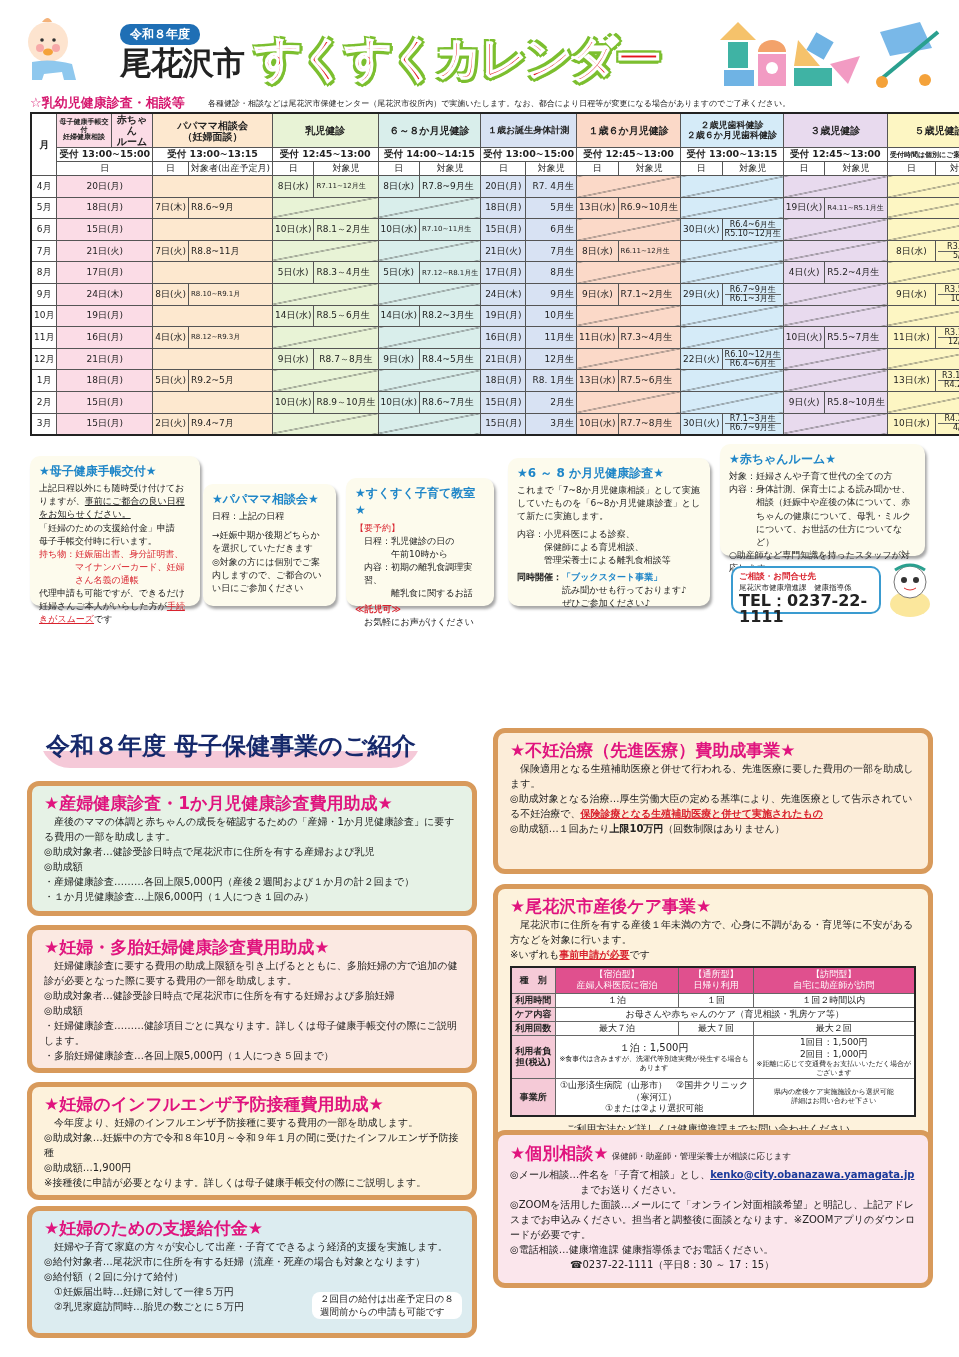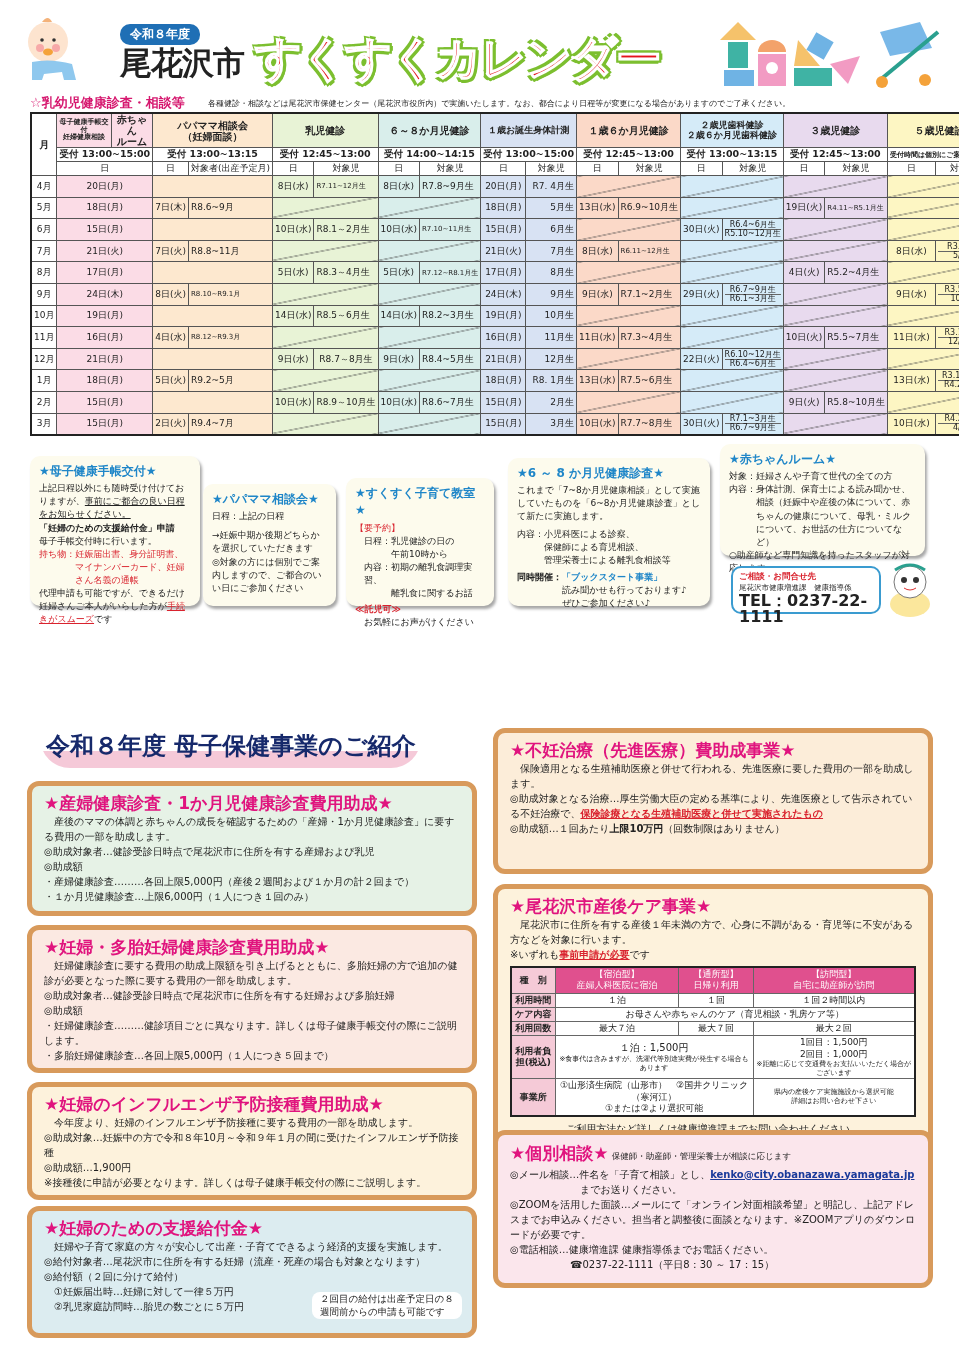--- a/index.html
+++ b/index.html
@@ -363,21 +363,21 @@
           <div>R4.2/28~</div>
           <div>4/1生</div>
         </td>
       </tr>
     </tbody>
 </table>
 
 <div class="callout" style="left:30px;top:456px;width:170px;height:150px">
   <h4>★母子健康手帳交付★</h4>
   <div><span>上記日程以外にも随時受け付けておりますが、</span><span class="ul">事前にご都合の良い日程をお知らせください。</span></div>
-  <div style="font-weight:bold">「妊婦のための支援給付金」申請</div>
+  <div style="font-weight:normal">「妊婦のための支援給付金」申請</div>
   <div>母子手帳交付時に行います。</div>
   <div class="red" style="padding-left:4em;text-indent:-4em"><span>持ち物：</span><span>妊娠届出書、身分証明書、マイナンバーカード、妊婦さん名義の通帳</span></div>
   <div><span>代理申請も可能ですが、できるだけ妊婦さんご本人がいらした方が</span><span class="red ul">手続きがスムーズ</span><span>です</span></div>
 </div>
 <div class="callout" style="left:203px;top:484px;width:133px;height:122px">
   <h4>★パパママ相談会★</h4>
   <div>日程：上記の日程</div>
   <div style="margin-top:6px">→妊娠中期か後期どちらかを選択していただきます</div>
   <div>◎対象の方には個別でご案内しますので、ご都合のいい日にご参加ください</div>
 </div>

